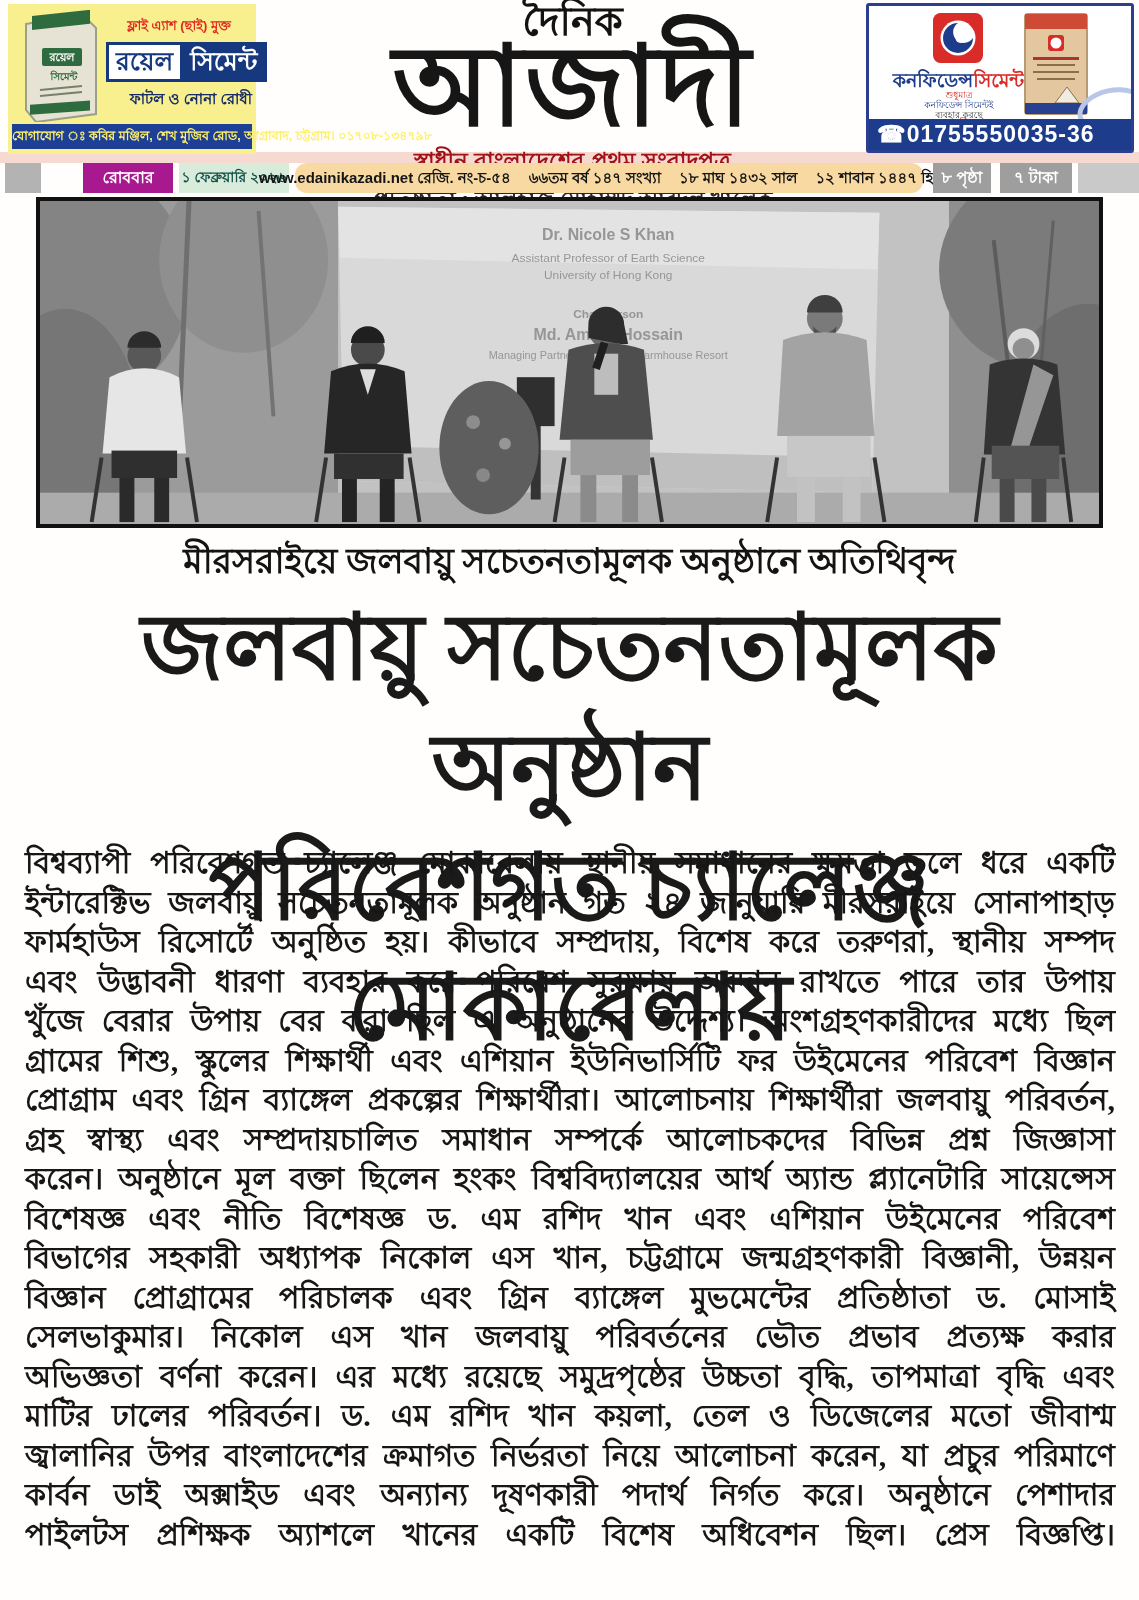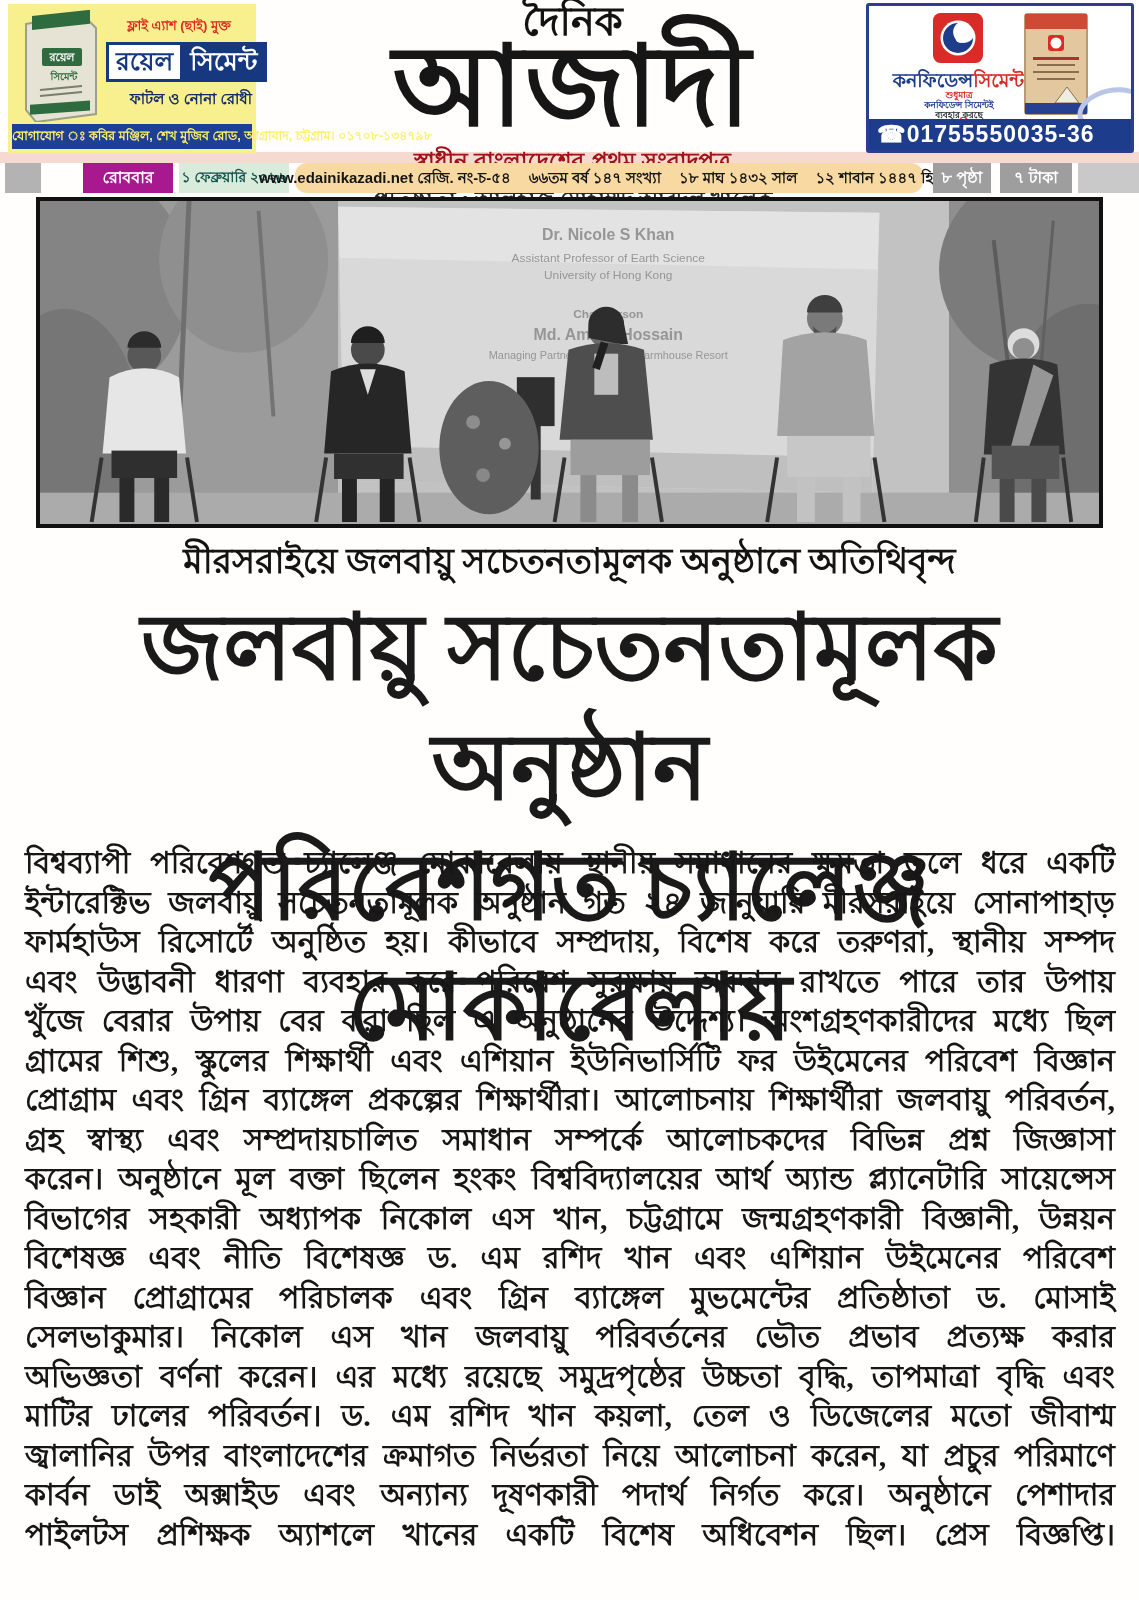--- a/index.html
+++ b/index.html
@@ -31,21 +31,21 @@
   .m-slogan { margin-top:4px; color:#a01218; font-size:23px; font-weight:bold; }
   .m-founder { color:#282828; font-size:22px; font-weight:bold; }
 
   .right-ad { position:absolute; left:866px; top:3px; width:268px; height:150px;
     border:3px solid #2b3f90; border-radius:3px; background:#ffffff; overflow:hidden; }
   .rad-logo { position:absolute; left:64px; top:7px; width:50px; height:50px; }
   .rad-brand { position:absolute; left:2px; top:60px; width:175px; text-align:center;
     font-size:19px; font-weight:bold; white-space:nowrap; }
   .rad-brand .b1 { color:#1e3c8c; } .rad-brand .b2 { color:#d92b27; }
   .rad-small { position:absolute; left:10px; top:84px; width:160px; text-align:center;
-    font-size:9px; font-weight:bold; line-height:10px; color:#333; }
+    font-size:9px; font-weight:normal; line-height:10px; color:#333; }
   .rad-small .r { color:#d92b27; } .rad-small .bl { color:#1e3c8c; }
   .rad-small .grade { font-size:13px; color:#d92b27; }
   .rad-bag { position:absolute; right:36px; top:5px; width:78px; height:106px; }
   .rad-swirl { position:absolute; right:-16px; bottom:18px; width:70px; height:44px;
     border:5px solid #b9c6e8; border-radius:50%; transform:rotate(-12deg); }
   .rad-phone { position:absolute; left:0; right:0; bottom:0; height:31px; background:#1e3c8c;
     color:#fff; font-size:23px; font-weight:bold; line-height:30px; padding-left:8px; letter-spacing:1px;margin-top:39px; }
 
   
   .dateline { position:absolute; top:163px; left:0; width:1139px; height:30px; font-weight:bold; }
@@ -279,22 +279,22 @@
   <div class="body-text">
     <div class="article-line">বিশ্বব্যাপী পরিবেশগত চ্যালেঞ্জ মোকাবেলায় স্থানীয় সমাধানের ক্ষমতা তুলে ধরে একটি</div>
     <div class="article-line">ইন্টারেক্টিভ জলবায়ু সচেতনতামূলক অনুষ্ঠান গত ২৪ জানুয়ারি মীরসরাইয়ে সোনাপাহাড়</div>
     <div class="article-line">ফার্মহাউস রিসোর্টে অনুষ্ঠিত হয়। কীভাবে সম্প্রদায়, বিশেষ করে তরুণরা, স্থানীয় সম্পদ</div>
     <div class="article-line">এবং উদ্ভাবনী ধারণা ব্যবহার করে পরিবেশ সুরক্ষায় অবদান রাখতে পারে তার উপায়</div>
     <div class="article-line">খুঁজে বেরার উপায় বের করা ছিল এ অনুষ্ঠানের উদ্দেশ্য। অংশগ্রহণকারীদের মধ্যে ছিল</div>
     <div class="article-line">গ্রামের শিশু, স্কুলের শিক্ষার্থী এবং এশিয়ান ইউনিভার্সিটি ফর উইমেনের পরিবেশ বিজ্ঞান</div>
     <div class="article-line">প্রোগ্রাম এবং গ্রিন ব্যাঙ্গেল প্রকল্পের শিক্ষার্থীরা। আলোচনায় শিক্ষার্থীরা জলবায়ু পরিবর্তন,</div>
     <div class="article-line">গ্রহ স্বাস্থ্য এবং সম্প্রদায়চালিত সমাধান সম্পর্কে আলোচকদের বিভিন্ন প্রশ্ন জিজ্ঞাসা</div>
     <div class="article-line">করেন। অনুষ্ঠানে মূল বক্তা ছিলেন হংকং বিশ্ববিদ্যালয়ের আর্থ অ্যান্ড প্ল্যানেটারি সায়েন্সেস</div>
+    <div class="article-line">বিশেষজ্ঞ এবং নীতি বিশেষজ্ঞ ড. এম রশিদ খান এবং এশিয়ান উইমেনের পরিবেশ</div>
     <div class="article-line">বিভাগের সহকারী অধ্যাপক নিকোল এস খান, চট্টগ্রামে জন্মগ্রহণকারী বিজ্ঞানী, উন্নয়ন</div>
-    <div class="article-line">বিশেষজ্ঞ এবং নীতি বিশেষজ্ঞ ড. এম রশিদ খান এবং এশিয়ান উইমেনের পরিবেশ</div>
     <div class="article-line">বিজ্ঞান প্রোগ্রামের পরিচালক এবং গ্রিন ব্যাঙ্গেল মুভমেন্টের প্রতিষ্ঠাতা ড. মোসাই</div>
     <div class="article-line">সেলভাকুমার। নিকোল এস খান জলবায়ু পরিবর্তনের ভৌত প্রভাব প্রত্যক্ষ করার</div>
     <div class="article-line">অভিজ্ঞতা বর্ণনা করেন। এর মধ্যে রয়েছে সমুদ্রপৃষ্ঠের উচ্চতা বৃদ্ধি, তাপমাত্রা বৃদ্ধি এবং</div>
     <div class="article-line">মাটির ঢালের পরিবর্তন। ড. এম রশিদ খান কয়লা, তেল ও ডিজেলের মতো জীবাশ্ম</div>
     <div class="article-line">জ্বালানির উপর বাংলাদেশের ক্রমাগত নির্ভরতা নিয়ে আলোচনা করেন, যা প্রচুর পরিমাণে</div>
     <div class="article-line">কার্বন ডাই অক্সাইড এবং অন্যান্য দূষণকারী পদার্থ নির্গত করে। অনুষ্ঠানে পেশাদার</div>
     <div class="article-line">পাইলটস প্রশিক্ষক অ্যাশলে খানের একটি বিশেষ অধিবেশন ছিল। প্রেস বিজ্ঞপ্তি।</div>
   </div>
 
 </div>

